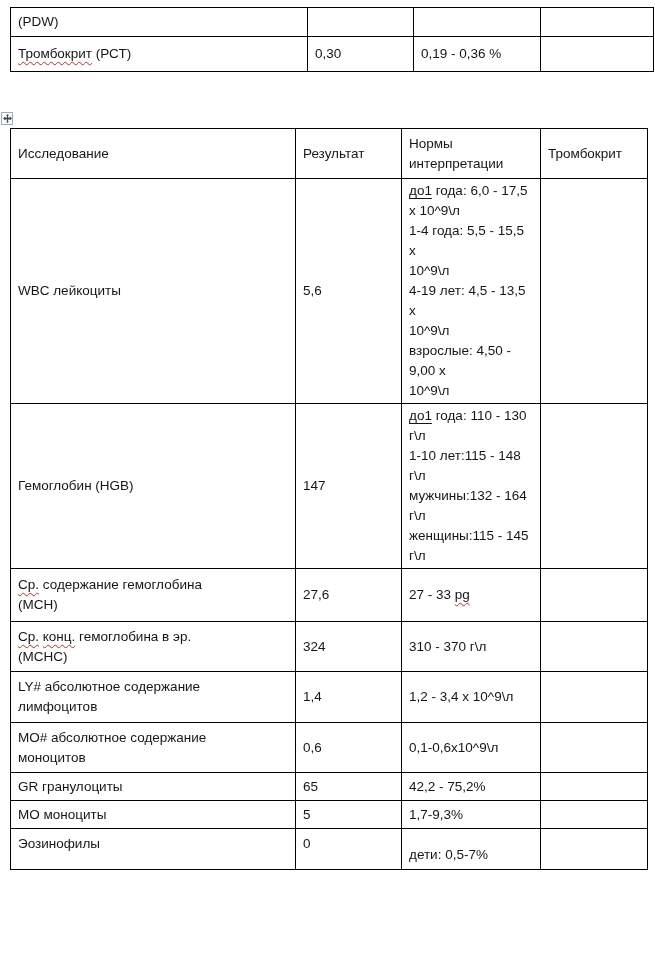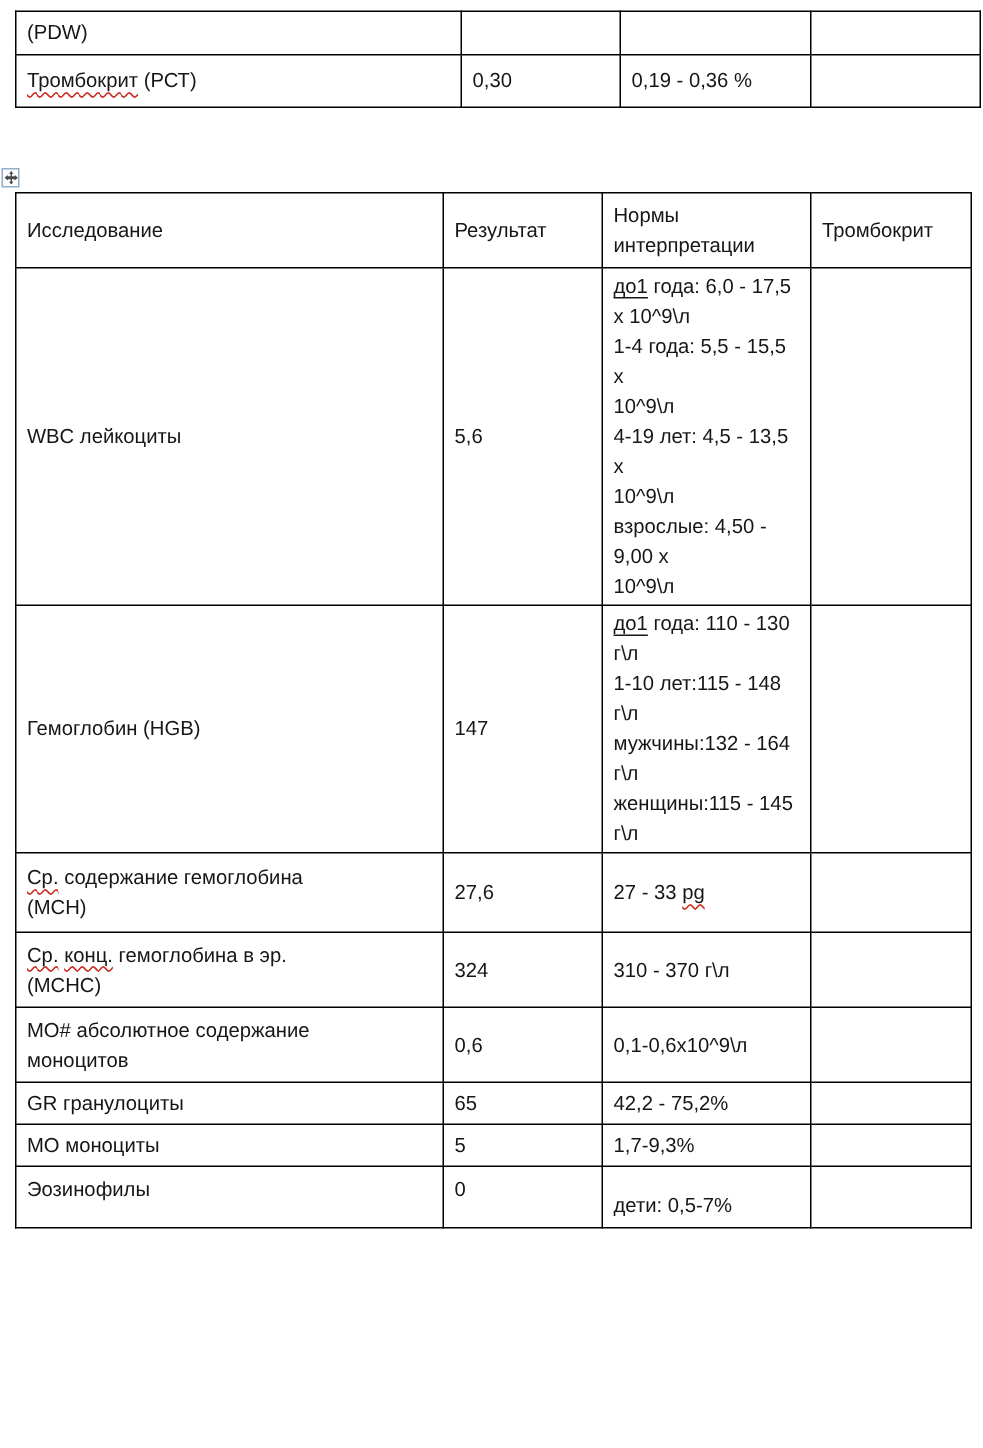--- a/index.html
+++ b/index.html
@@ -141,20 +141,27 @@
       <td class="c-norm"><span>27 - 33 </span><span class="sq-r">pg</span></td>
       <td class="c-note"></td>
     </tr>
     <tr style="height:50px">
       <td class="c-name"><span class="sq-r">Ср.</span><span> </span><span class="sq-r">конц.</span><span> гемоглобина в эр.
 (MCHC)</span></td>
       <td class="c-result">324</td>
       <td class="c-norm">310 - 370 г\л</td>
       <td class="c-note"></td>
     </tr>
+    <tr style="height:51px">
+      <td class="c-name">LY# абсолютное содержание
+лимфоцитов</td>
+      <td class="c-result">1,4</td>
+      <td class="c-norm">1,2 - 3,4 x 10^9\л</td>
+      <td class="c-note"></td>
+    </tr>
     <tr style="height:50px">
       <td class="c-name">MO# абсолютное содержание
 моноцитов</td>
       <td class="c-result">0,6</td>
       <td class="c-norm">0,1-0,6x10^9\л</td>
       <td class="c-note"></td>
     </tr>
     <tr style="height:28px">
       <td class="c-name">GR гранулоциты</td>
       <td class="c-result">65</td>

